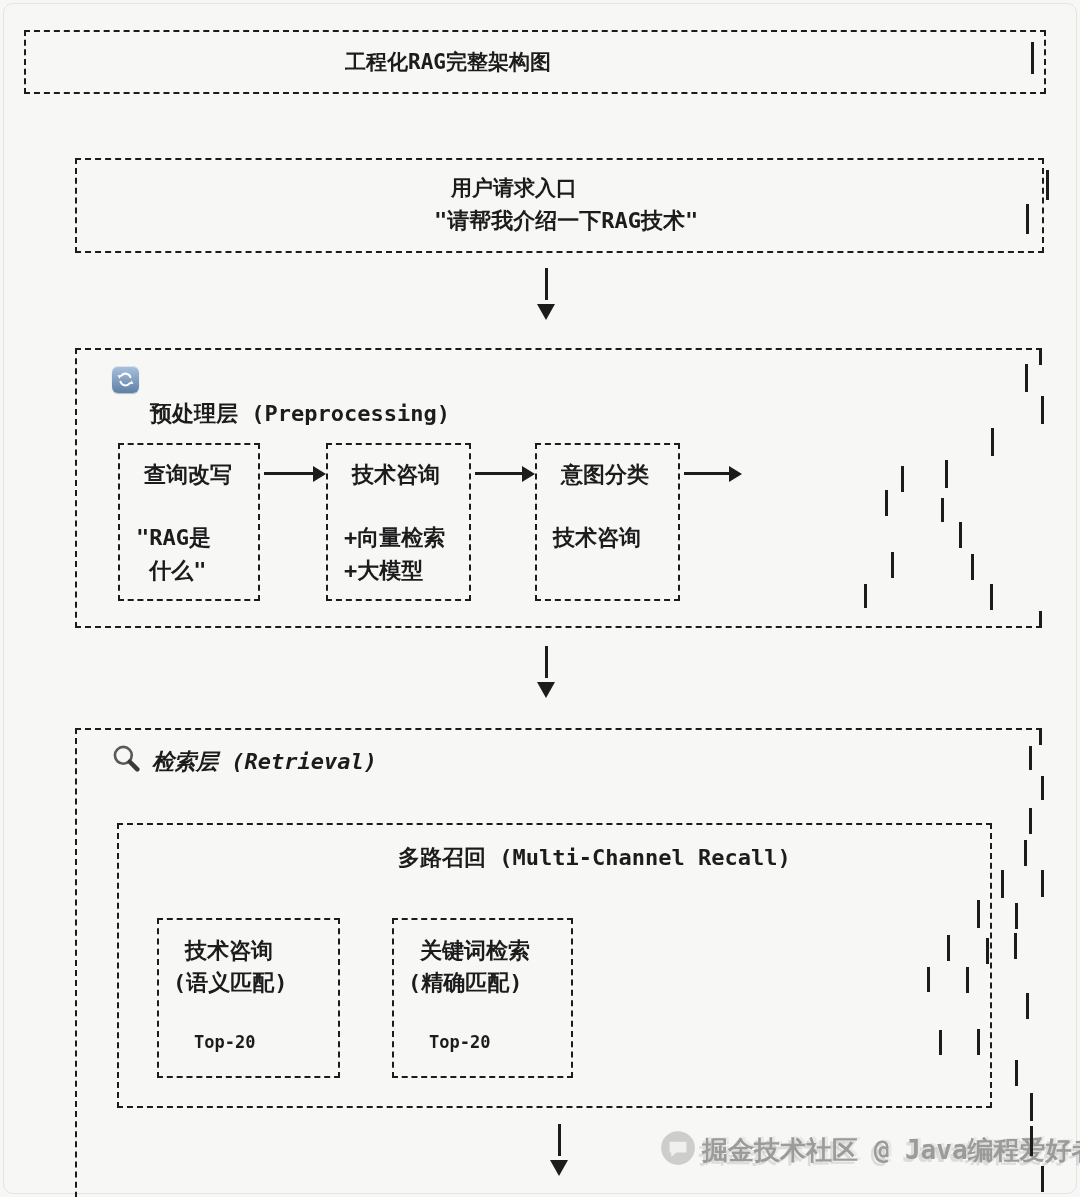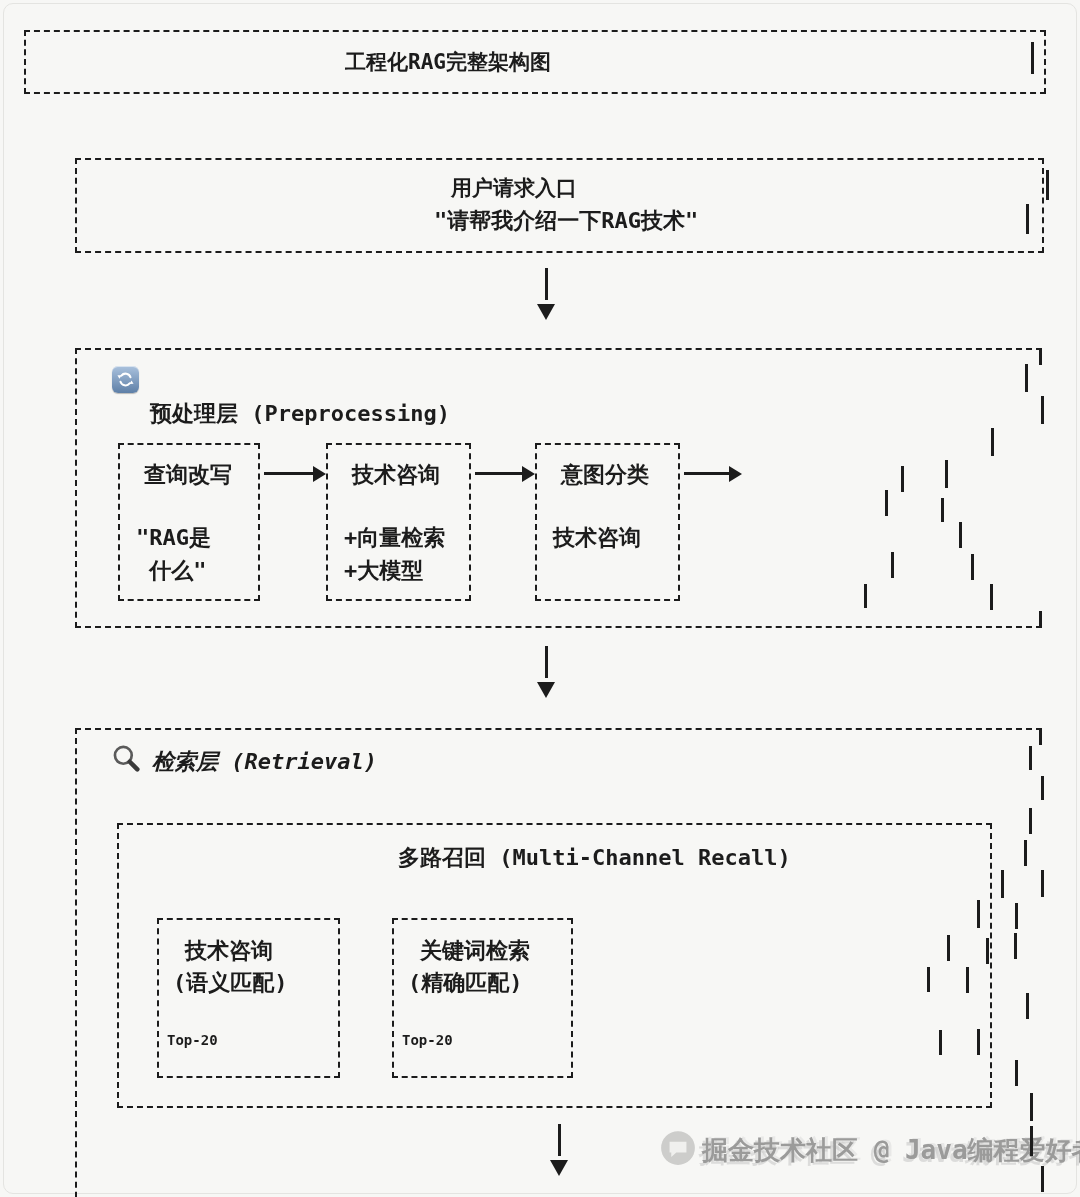--- a/index.html
+++ b/index.html
@@ -22,21 +22,21 @@
     border-top:16px solid #1c1c1c;}
   .tri-right{position:absolute;width:0;height:0;
     border-top:8px solid transparent;border-bottom:8px solid transparent;
     border-left:13px solid #1c1c1c;}
   .minibox{position:absolute;border:2px dashed #1c1c1c;box-sizing:border-box;}
   .bx-title{position:absolute;left:24px;top:15px;font-size:22px;white-space:pre;}
   .bx-sub1{position:absolute;left:16px;top:78px;font-size:22px;white-space:pre;}
   .bx-sub2{position:absolute;left:16px;top:111px;font-size:22px;white-space:pre;}
   .ch-title{position:absolute;left:26px;top:16px;font-size:22px;white-space:pre;}
   .ch-sub{position:absolute;left:14px;top:48px;font-size:22px;white-space:pre;}
-  .ch-top{position:absolute;left:8px;top:112px;font-size:14px;white-space:pre;}
+  .ch-top{position:absolute;left:35px;top:112px;font-size:17px;white-space:pre;}
   .icon-refresh{position:absolute;width:27px;height:27px;border-radius:6px;
     background:linear-gradient(#aac2dd,#5e7fa7);
     box-shadow:inset 0 1px 0 rgba(255,255,255,.55), 0 1px 1px rgba(0,0,0,.25);
     display:flex;align-items:center;justify-content:center;}
   .icon-search{position:absolute;width:32px;height:32px;}
   .dash{position:absolute;width:3px;background:#1c1c1c;}
   .stub{position:absolute;width:3px;background:#1c1c1c;}
   .watermark{position:absolute;left:660px;top:1130px;display:flex;align-items:center;gap:6px;
     color:#8b8b8b;opacity:.85;}
   .watermark .wm-text{font-size:26px;white-space:pre;

